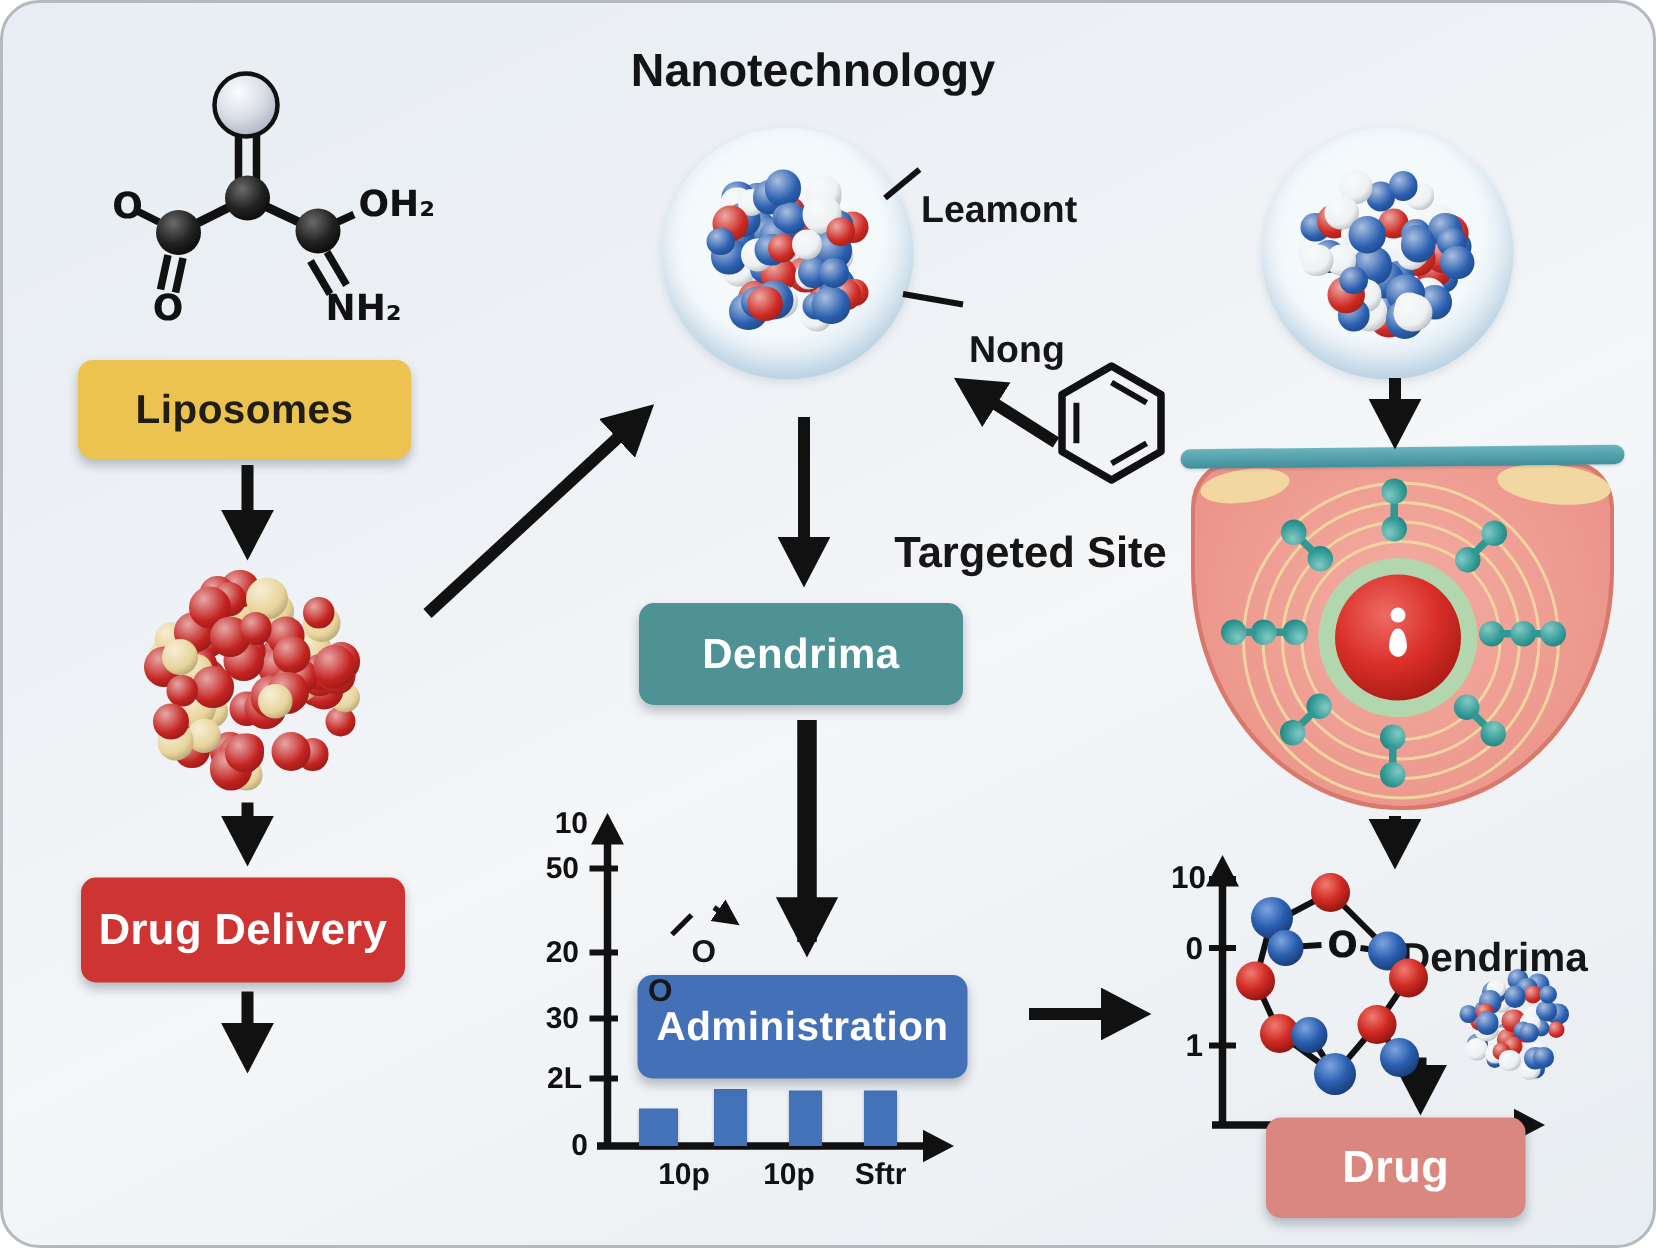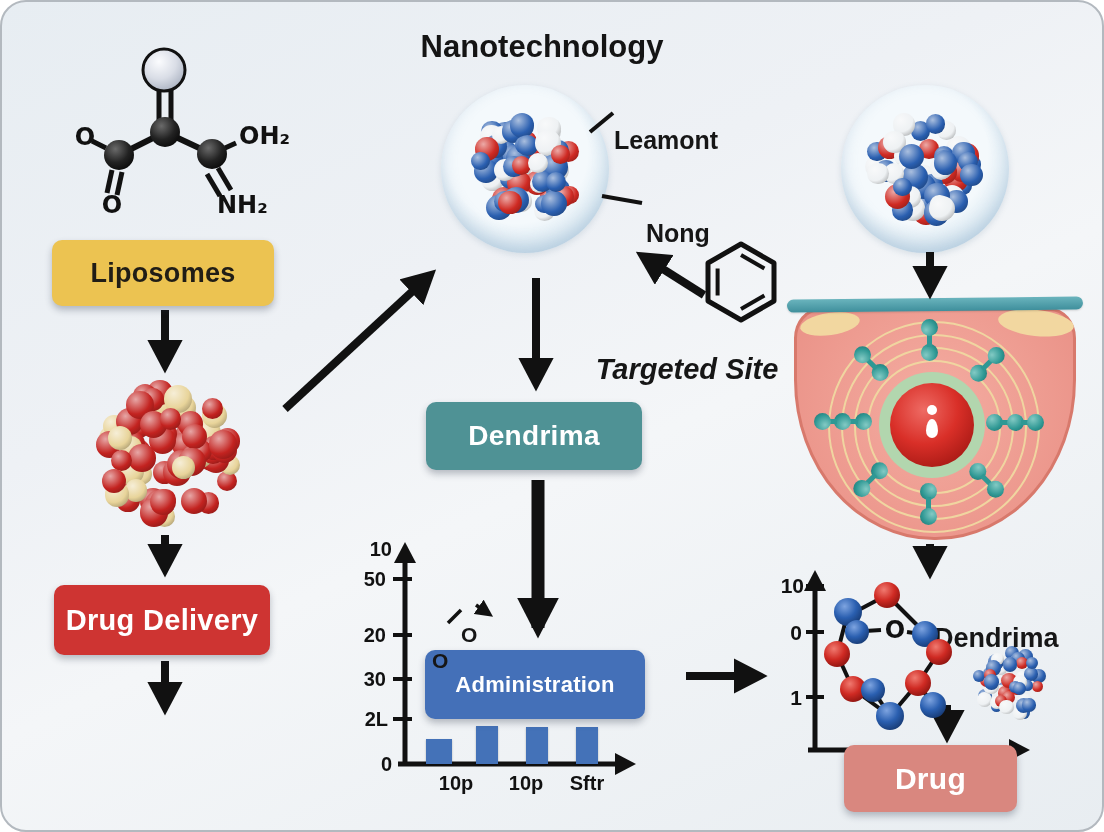--- a/index.html
+++ b/index.html
@@ -454,37 +454,37 @@
         <line x1="804" y1="584" x2="822" y2="584" stroke-width="4"></line>
         <line x1="804" y1="630" x2="822" y2="630" stroke-width="4"></line>
         <line x1="804" y1="695" x2="822" y2="695" stroke-width="4"></line>
       </g>
     </g>
   </svg>
 
   <div class="big-title" style="left:540px;top:27px;transform:translateX(-50%);">Nanotechnology</div>
   <div class="lbl" style="left:612px;top:92px;font-size:25px;">Leamont</div>
   <div class="lbl" style="left:644px;top:185px;font-size:25px;">Nong</div>
-  <div class="lbl" style="left:685px;top:319px;transform:translateX(-50%);font-size:29px;font-style:italic;">Targeted Site</div>
+  <div class="lbl" style="left:685px;top:319px;transform:translateX(-50%);font-size:29px;">Targeted Site</div>
   <div class="lbl" style="left:932px;top:589px;font-size:27px;">Dendrima</div>
 
   <div class="flow-box" style="left:50px;top:238px;width:222px;height:66px;background:#ecc351;color:#201d16;font-size:27px;">
     <span>Liposomes</span>
   </div>
   <div class="flow-box" style="left:52px;top:583px;width:216px;height:70px;background:#ce3432;color:#fff;font-size:29px;">
     <span>Drug Delivery</span>
   </div>
   <div class="flow-box" style="left:424px;top:400px;width:216px;height:68px;background:#4f9295;color:#fff;font-size:28px;">
     <span>Dendrima</span>
   </div>
   <div class="bar" style="left: 424px; width: 26px; top: 737.25px; height: 24.75px; background: rgb(68, 114, 184);"></div>
     <div class="bar" style="left: 474px; width: 22px; top: 723.75px; height: 38.25px; background: rgb(68, 114, 184);"></div>
     <div class="bar" style="left: 524px; width: 22px; top: 724.875px; height: 37.125px; background: rgb(68, 114, 184);"></div>
     <div class="bar" style="left: 574px; width: 22px; top: 724.875px; height: 37.125px; background: rgb(68, 114, 184);"></div>
-    <div class="flow-box" style="left:423px;top:648px;width:220px;height:69px;background:#4470b8;color:#fff;font-size:22px;">
+    <div class="flow-box" style="left:423px;top:648px;width:220px;height:69px;background:#4470b8;color:#fff;font-size:27px;">
     <span>Administration</span>
   </div>
 
   <div class="tick-lbl" style="left:346px;top:536px;">10</div>
   <div class="tick-lbl" style="left:340px;top:566px;">50</div>
   <div class="tick-lbl" style="left:340px;top:622px;">20</div>
   <div class="tick-lbl" style="left:340px;top:666px;">30</div>
   <div class="tick-lbl" style="left:342px;top:706px;">2L</div>
   <div class="tick-lbl" style="left:346px;top:751px;">0</div>
   <div class="cat-lbl" style="left:454px;top:770px;">10p</div>

